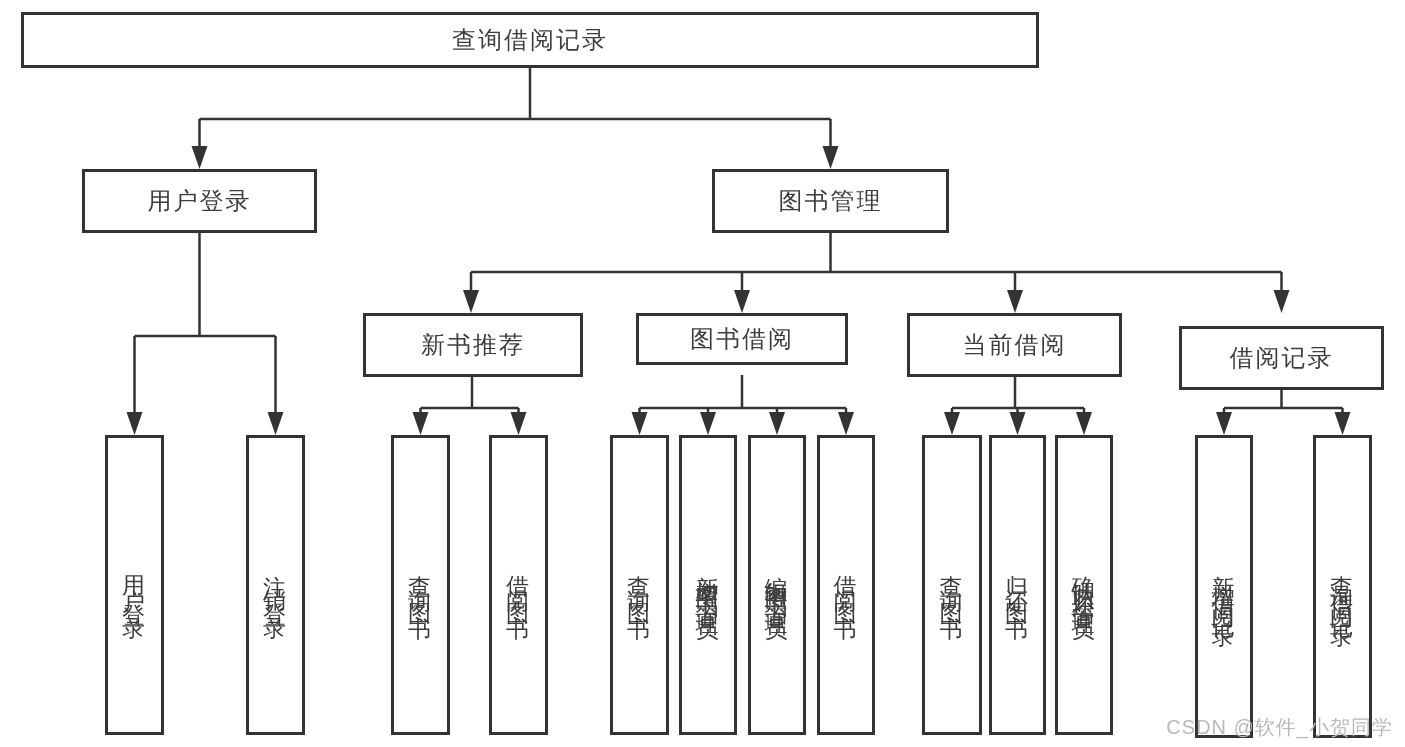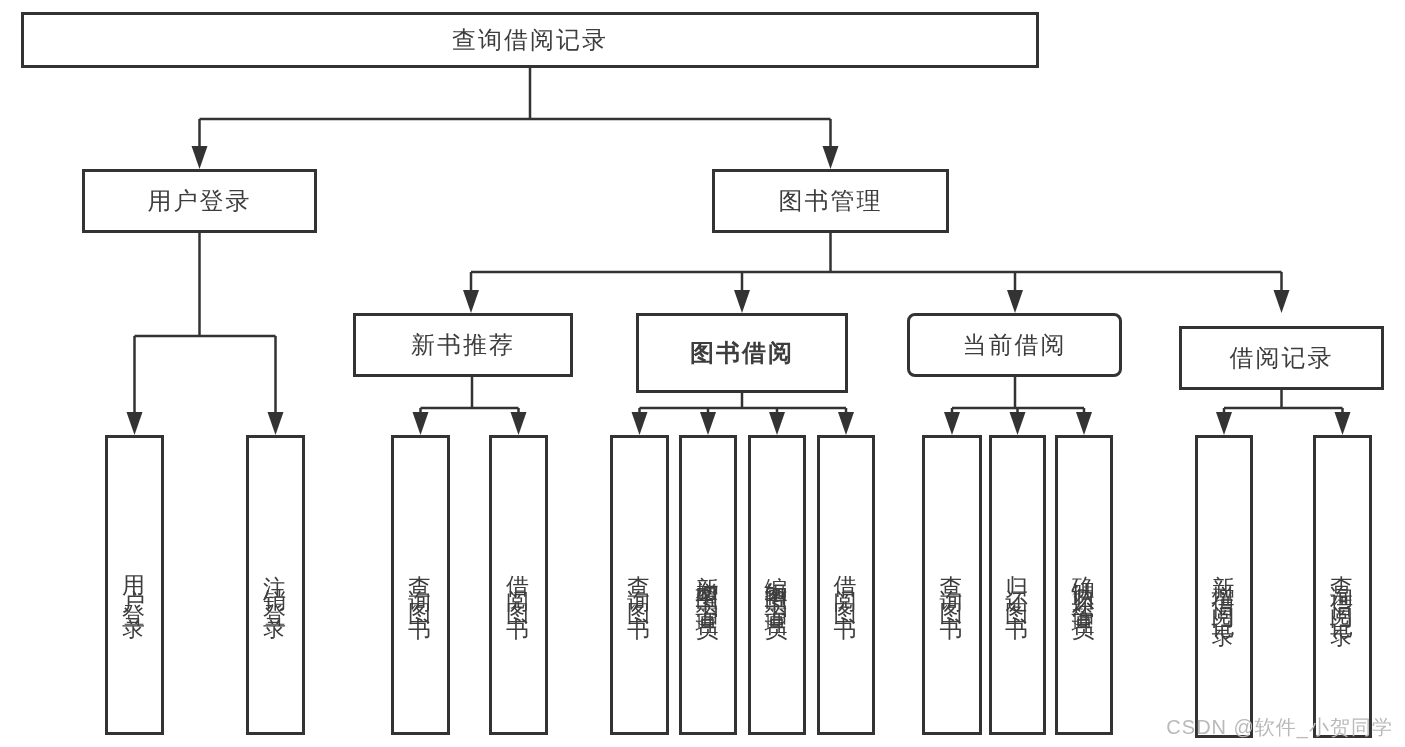--- a/index.html
+++ b/index.html
@@ -98,27 +98,27 @@
     <span class="hlabel">查询借阅记录</span>
   </div>
 
   <div class="box" style="left:82px; top:169px; width:235px; height:64px;">
     <span class="hlabel">用户登录</span>
   </div>
   <div class="box" style="left:712px; top:169px; width:237px; height:64px;">
     <span class="hlabel">图书管理</span>
   </div>
 
-  <div class="box" style="left:353px; top:313px; width:220px; height:64px;">
+  <div class="box" style="left:363px; top:313px; width:220px; height:64px;">
     <span class="hlabel">新书推荐</span>
   </div>
-  <div class="box" style="left:636px; top:313px; width:212px; height:80px;font-weight:bold;">
+  <div class="box" style="left:636px; top:313px; width:212px; height:52px;">
     <span class="hlabel">图书借阅</span>
   </div>
-  <div class="box" style="left:907px; top:313px; width:215px; height:64px;border-radius:8px;">
+  <div class="box" style="left:907px; top:313px; width:215px; height:64px;">
     <span class="hlabel">当前借阅</span>
   </div>
   <div class="box" style="left:1179px; top:326px; width:205px; height:64px;">
     <span class="hlabel">借阅记录</span>
   </div>
 
   <div class="box v4" style="left:105px; top:435px; width:59px; height:300px;">
     <span class="vlabel">用户登录</span>
   </div>
   <div class="box v4" style="left:246px; top:435px; width:59px; height:300px;">

